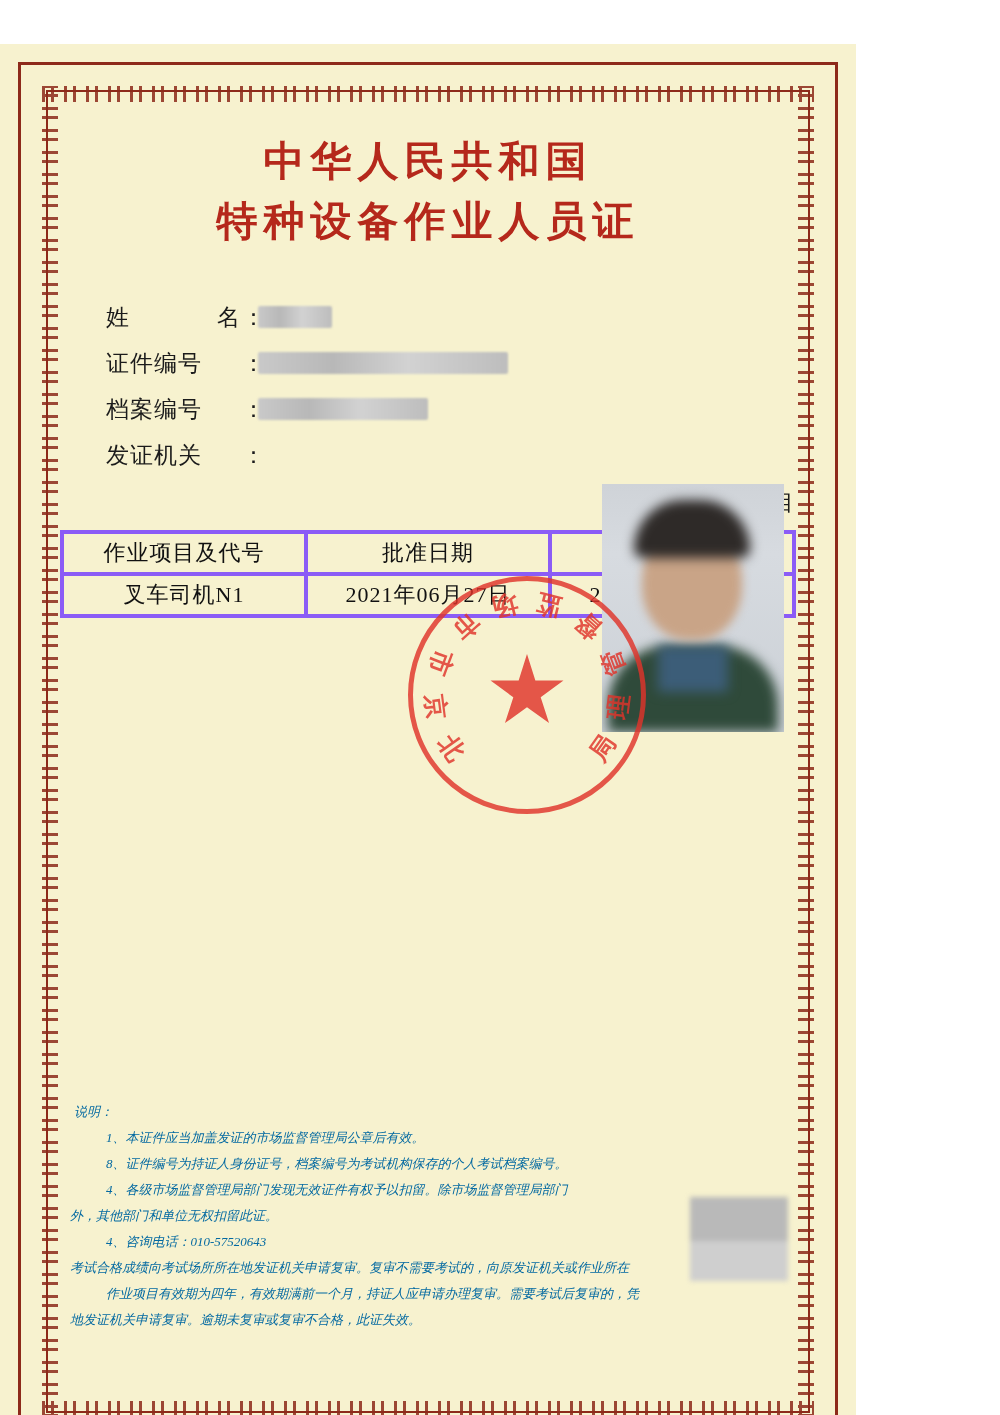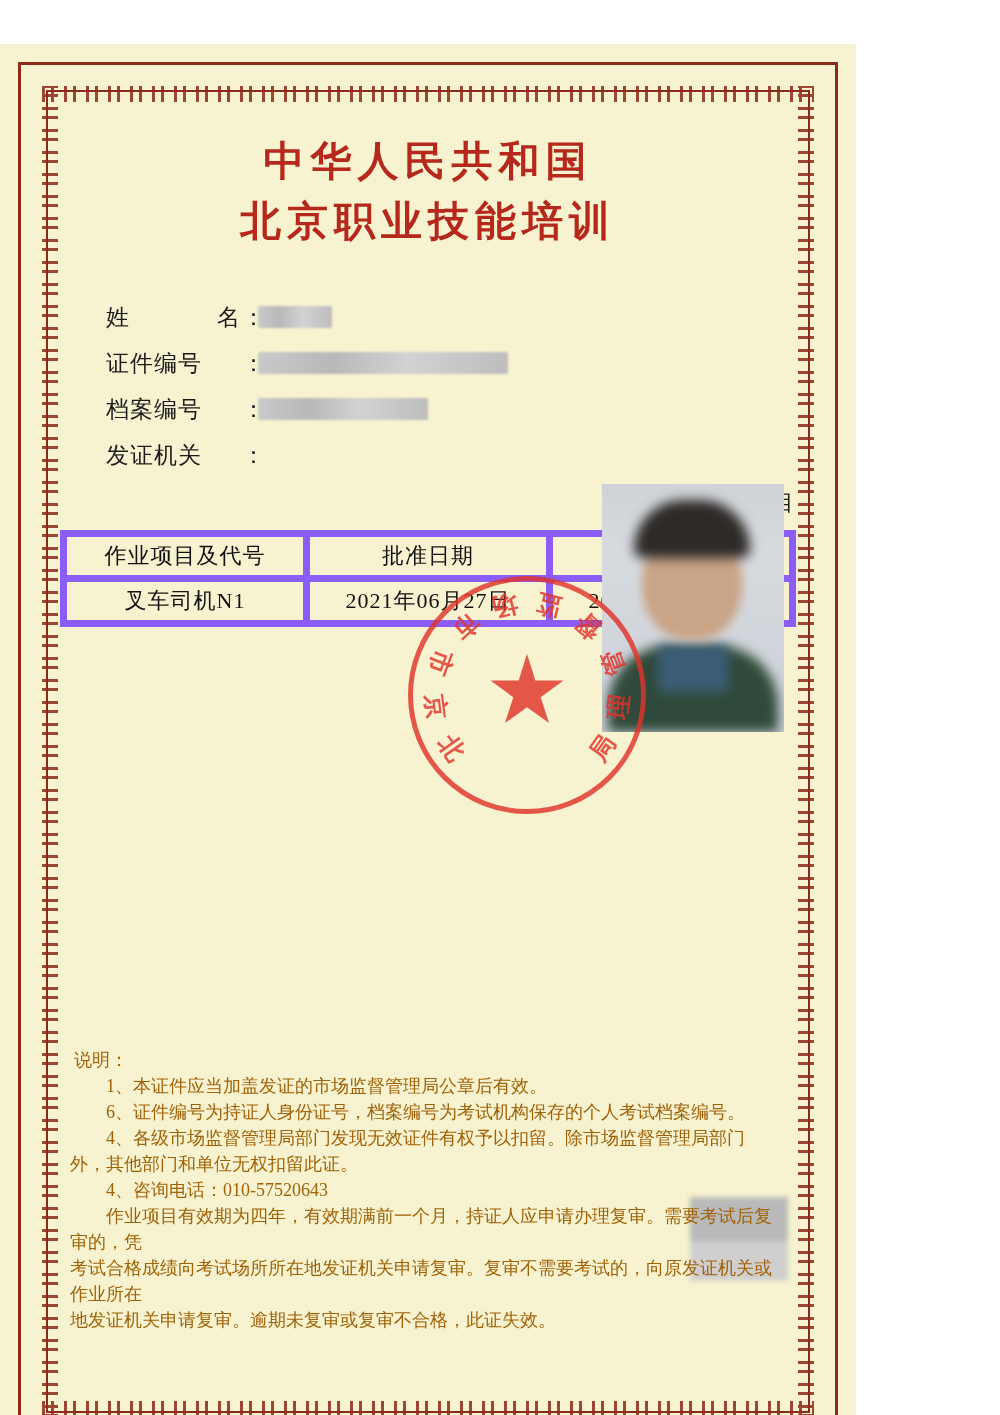--- a/index.html
+++ b/index.html
@@ -195,37 +195,38 @@
     margin-top: 10px;
     letter-spacing: 2px;
   }
   table.cert-table {
     width: 100%;
     border-collapse: collapse;
     margin-top: 12px;
     table-layout: fixed;
   }
   table.cert-table th, table.cert-table td {
-    border: 7px solid #8b5cf6;
+    border: 4px solid #8b5cf6;
     text-align: center;
     font-size: 22px;
     height: 36px;
     color: #111;
     letter-spacing: 1px;
     font-weight: normal;
   }
   
   .notes {
     position: absolute;
     left: 10px;
     right: 10px;
     bottom: 66px;
-    font-size: 18px;
-    color: #a16207;
+    font-size: 13px;
+    color: #0369a1;
     line-height: 26px;
+    font-style: italic;
   }
   .notes .heading {
     margin-left: 4px;
   }
   .notes .item {
     text-indent: 36px;
   }
   .notes .item.cont {
     text-indent: 0;
   }
@@ -289,21 +290,21 @@
 <div class="page">
 
   <div class="border-outer"></div>
   <div class="border-fret"></div>
   <div class="border-inner"></div>
 
   <div class="content">
 
     <div class="title-block">
       <div class="title-line1">中华人民共和国</div>
-      <div class="title-line2">北京职业技能培训</div>
+      <div class="title-line2">特种设备作业人员证</div>
     </div>
 
     <div class="fields">
 
       <div class="field-row">
         <span class="field-label spaced">姓　　名</span>
         <span class="field-colon">：</span>
         <span class="redacted name"></span>
       </div>
 
@@ -365,26 +366,26 @@
           <td>2025年06月27日</td>
         </tr>
       </tbody>
     </table>
 
     <div class="qr-blur"></div>
 
     <div class="notes">
       <div class="heading">说明：</div>
       <div class="item">1、本证件应当加盖发证的市场监督管理局公章后有效。</div>
-      <div class="item">6、证件编号为持证人身份证号，档案编号为考试机构保存的个人考试档案编号。</div>
+      <div class="item">8、证件编号为持证人身份证号，档案编号为考试机构保存的个人考试档案编号。</div>
       <div class="item">4、各级市场监督管理局部门发现无效证件有权予以扣留。除市场监督管理局部门</div>
       <div class="item cont">外，其他部门和单位无权扣留此证。</div>
       <div class="item">4、咨询电话：010-57520643</div>
+      <div class="item cont">考试合格成绩向考试场所所在地发证机关申请复审。复审不需要考试的，向原发证机关或作业所在</div>
       <div class="item">作业项目有效期为四年，有效期满前一个月，持证人应申请办理复审。需要考试后复审的，凭</div>
-      <div class="item cont">考试合格成绩向考试场所所在地发证机关申请复审。复审不需要考试的，向原发证机关或作业所在</div>
       <div class="item cont">地发证机关申请复审。逾期未复审或复审不合格，此证失效。</div>
     </div>
 
   </div>
 
   <div class="watermark">
     <span class="wechat-icon"></span>
     <span>北京职业技能培训</span>
   </div>
 </div>

